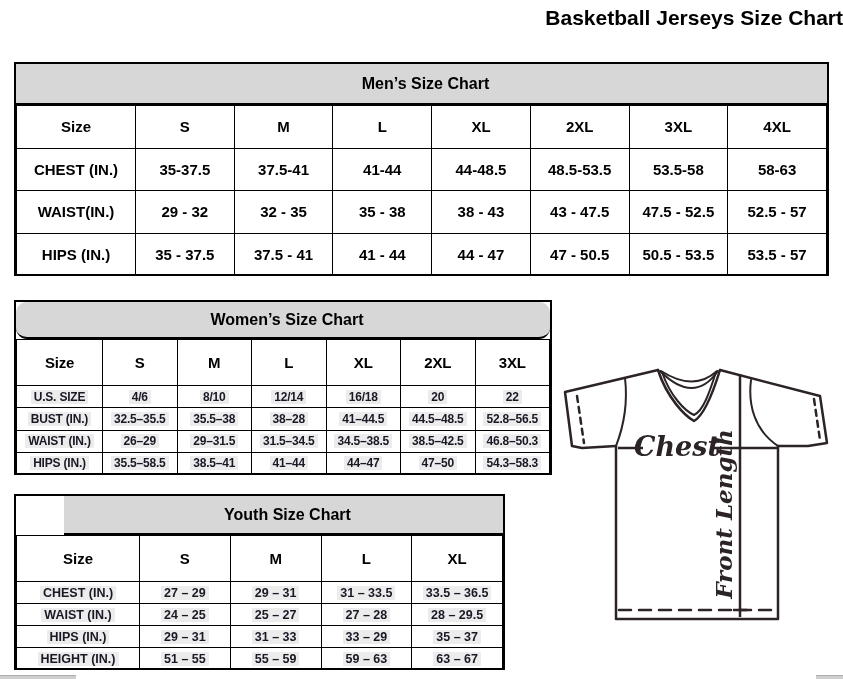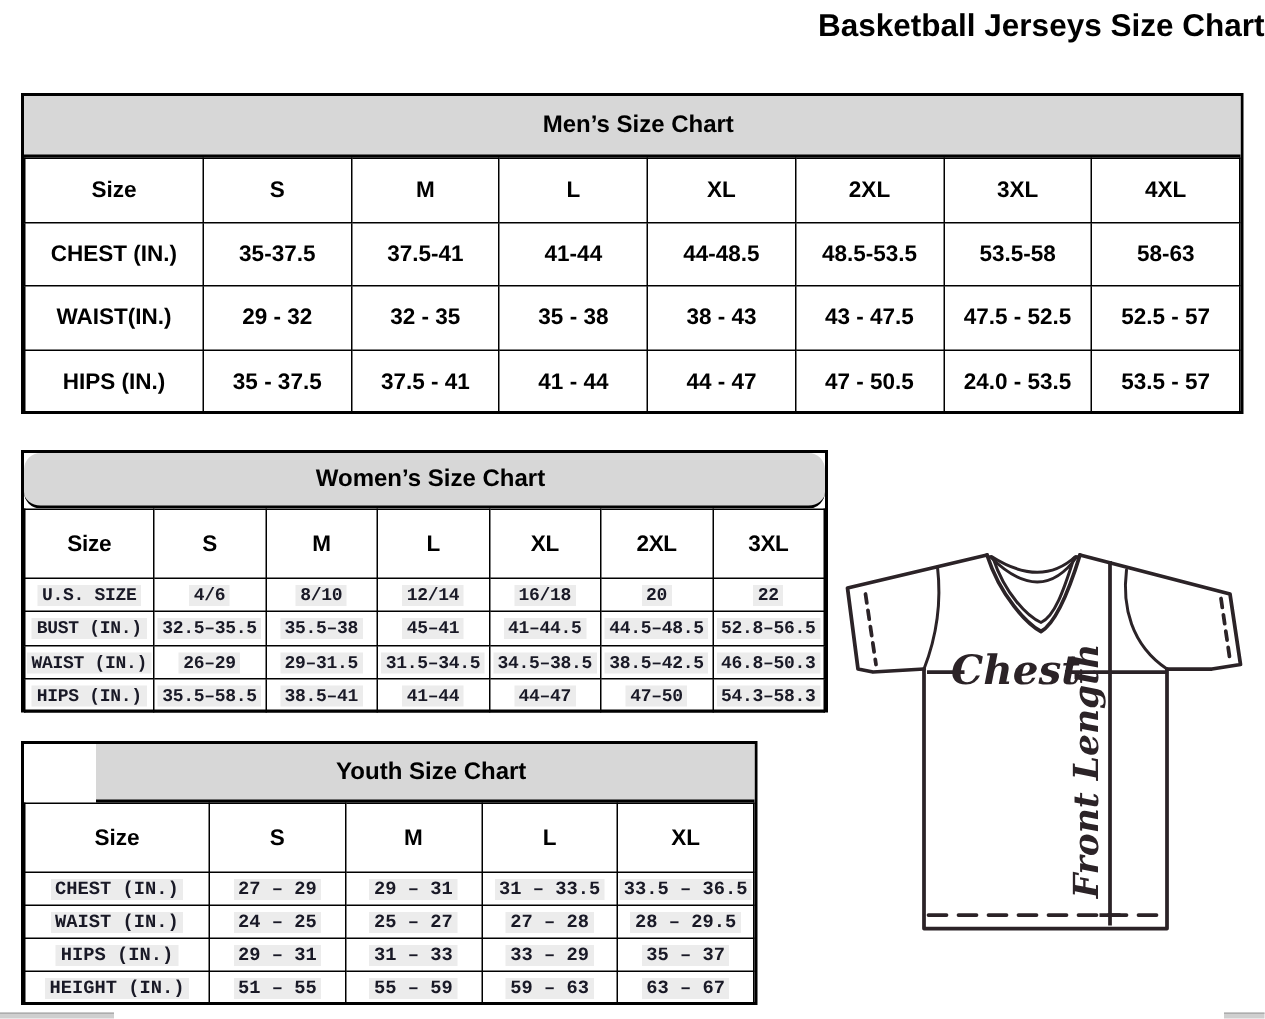--- a/index.html
+++ b/index.html
@@ -35,21 +35,21 @@
   #womens tr:first-child td{font-size:15px;}
   #womens tr:first-child{height:46px;}
   #womens td{font-size:12px;letter-spacing:-0.2px;color:#191926;}
   #womens tr:first-child td{color:#000;}
   
   #youth table{height:135px;}
   #youth tr:first-child td{font-size:15px;}
   #youth tr:first-child{height:46px;}
   #youth td{font-size:12.5px;color:#191926;}
   #youth tr:first-child td{color:#000;}
-  .hl{background:#ececec;padding:0 3px;display:inline-block;font-family:Liberation Mono, monospace;}
+  .hl{background:#ececec;padding:0 3px;display:inline-block;}
   
   .jersey{position:absolute;left:557px;top:356px;width:282px;height:270px;}
   .measure-text{
     font-family:"DejaVu Serif", serif;font-style:italic;font-weight:bold;
     fill:#2b2327;
   }
   
   .sb-frag{position:absolute;height:4px;background:#cfcfcf;border-top:1px solid #adadad;box-sizing:border-box;}
   #sb-left{left:0;bottom:0;width:76px;}
   #sb-right{right:0;bottom:0;width:27px;}
@@ -103,21 +103,21 @@
           <td><span>47.5 - 52.5</span></td>
           <td><span>52.5 - 57</span></td>
         </tr>
         <tr>
           <td><span>HIPS (IN.)</span></td>
           <td><span>35 - 37.5</span></td>
           <td><span>37.5 - 41</span></td>
           <td><span>41 - 44</span></td>
           <td><span>44 - 47</span></td>
           <td><span>47 - 50.5</span></td>
-          <td><span>24.0 - 53.5</span></td>
+          <td><span>50.5 - 53.5</span></td>
           <td><span>53.5 - 57</span></td>
         </tr>
       </tbody>
   </table>
 </div>
 
 <div class="size-table" id="womens" style="left:14px;top:300px;width:538px;height:175px;">
   <div class="band" style="height:37px;border-radius:11px;">Women’s Size Chart</div>
   <table>
     <colgroup>
@@ -145,21 +145,21 @@
           <td><span class="hl">8/10</span></td>
           <td><span class="hl">12/14</span></td>
           <td><span class="hl">16/18</span></td>
           <td><span class="hl">20</span></td>
           <td><span class="hl">22</span></td>
         </tr>
         <tr>
           <td><span class="hl">BUST (IN.)</span></td>
           <td><span class="hl">32.5–35.5</span></td>
           <td><span class="hl">35.5–38</span></td>
-          <td><span class="hl">45–41</span></td>
+          <td><span class="hl">38–28</span></td>
           <td><span class="hl">41–44.5</span></td>
           <td><span class="hl">44.5–48.5</span></td>
           <td><span class="hl">52.8–56.5</span></td>
         </tr>
         <tr>
           <td><span class="hl">WAIST (IN.)</span></td>
           <td><span class="hl">26–29</span></td>
           <td><span class="hl">29–31.5</span></td>
           <td><span class="hl">31.5–34.5</span></td>
           <td><span class="hl">34.5–38.5</span></td>

